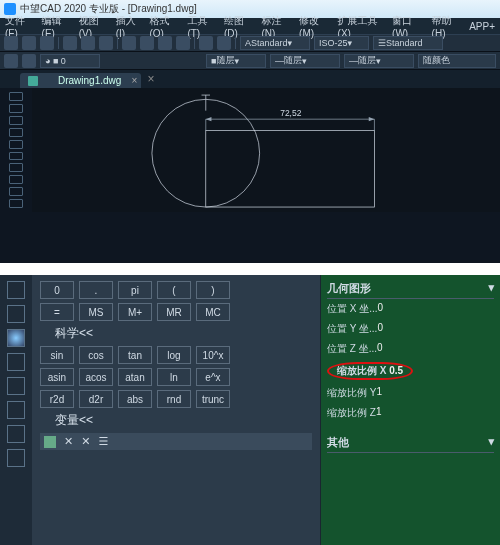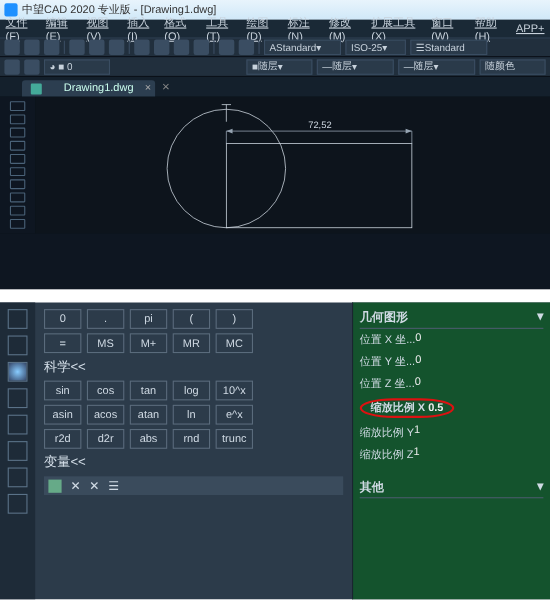--- a/index.html
+++ b/index.html
@@ -1,20 +1,20 @@
 <!DOCTYPE html>
 <html><head>
 <meta charset="utf-8">
 <style>
 * { margin: 0; padding: 0; box-sizing: border-box; font-family: "Microsoft YaHei", sans-serif; }
 body { background: #fff; width: 500px; height: 545px; overflow: hidden; }
 .panel1 { width: 500px; height: 263px; position: relative; background: #0e1621; }
 .titlebar { height: 18px; background: linear-gradient(#e8f4fc,#d0e8f8); display: flex; align-items: center; padding: 0 4px; font-size: 10px; color: #333; }
 .titlebar .logo { width: 12px; height: 12px; background: #1e90ff; margin-right: 4px; border-radius: 2px; }
-.menubar { height: 16px; background: #1a2936; display: flex; align-items: center; padding: 0 2px; font-size: 10px; color: #c8d2dc; gap: 2px; text-decoration: underline; }
+.menubar { height: 16px; background: #1a2936; display: flex; align-items: center; padding: 0 2px; font-size: 10px; color: #c8d2dc; gap: 2px; }
 .menubar span { padding: 0 3px; cursor: pointer; }
 .toolbar { height: 18px; background: #212f3d; border-top: 1px solid #2d3f52; border-bottom: 1px solid #0a1018; display: flex; align-items: center; padding: 0 4px; gap: 4px; }
 .tb-icon { width: 14px; height: 14px; background: #3a4d62; border-radius: 2px; }
 .tb-sep { width: 1px; height: 12px; background: #3a4d62; }
 .tb-dd { height: 14px; background: #2a3a4a; border: 1px solid #3a4d62; color: #c8d2dc; font-size: 9px; padding: 0 4px; display: flex; align-items: center; }
 .toolbar2 { height: 18px; background: #212f3d; border-bottom: 1px solid #0a1018; display: flex; align-items: center; padding: 0 4px; gap: 4px; }
 .tabrow { height: 18px; background: #14202c; display: flex; align-items: flex-end; padding-left: 20px; }
 .tab { background: #2c3e50; color: #cfe; font-size: 10px; padding: 2px 20px 2px 8px; border-radius: 3px 3px 0 0; position: relative; display: flex; align-items: center; gap: 20px; }
 .tab .dot { width: 10px; height: 10px; background: #4a9; border-radius: 1px; }
 .tab .close { position: absolute; right: 4px; color: #aaa; }
@@ -24,21 +24,21 @@
 .ltool div { width: 14px; height: 14px; border: 1px solid #4a6278; border-radius: 1px; }
 .canvas { flex: 1; position: relative; background: #0d141c; }
 .canvas svg { width: 100%; height: 100%; }
 .gap { height: 12px; background: #fff; }
 .panel2 { width: 500px; height: 270px; background: #2c3b4a; display: flex; position: relative; }
 .ltool2 { width: 32px; background: #1e2b38; display: flex; flex-direction: column; align-items: center; padding: 6px 0; gap: 6px; }
 .ltool2 div { width: 18px; height: 18px; border: 1px solid #5a7288; }
 .calc { flex: 1; padding: 6px 8px; color: #d0dae4; font-size: 11px; }
 .calc-row { display: flex; gap: 5px; margin-bottom: 4px; }
 .calc-btn { width: 34px; height: 18px; border: 1px solid #5a6b7c; background: #2c3b4a; color: #d0dae4; font-size: 10px; display: flex; align-items: center; justify-content: center; cursor: pointer; }
-.sect-lbl { font-size: 12px; margin: 4px 0; color: #d8e2ec; }
+.sect-lbl { font-size: 12px; margin: 4px 15px; color: #d8e2ec; }
 .var-hdr { display: flex; gap: 8px; padding: 2px 4px; background: #3a4b5c; font-size: 11px; align-items: center; }
 .var-hdr .ico { width: 12px; height: 12px; background: #6a8; }
 .var-tree { background: #26333f; padding: 4px 6px; font-size: 10px; }
 .var-tree .item { padding: 1px 0; }
 .prop { width: 180px; background: #14532d; border-left: 1px solid #1a2530; padding: 4px 6px; color: #d0dae4; font-size: 11px; }
 .prop-hdr { display: flex; justify-content: space-between; font-weight: bold; padding: 2px 0; border-bottom: 1px solid #4a5b6c; }
 .prop-row { display: flex; padding: 3px 0; font-size: 10px; }
 .prop-row .val { color: #eee; }
 .highlight { border: 2px solid #d11; border-radius: 50%/70%; padding: 0 8px; display: inline-block; font-weight: bold; }
 </style>
@@ -87,21 +87,21 @@
     <div class="tb-dd" style="width:70px">☰ <span>Standard</span></div>
   </div>
   <div class="toolbar2">
     <div class="tb-icon"></div>
     <div class="tb-icon"></div>
     <div class="tb-dd" style="width:60px">◕ ■ 0</div>
     <div style="flex:1"></div>
     <div class="tb-dd" style="width:60px">■ <span>随层</span> ▾</div>
     <div class="tb-dd" style="width:70px">— <span>随层</span> ▾</div>
     <div class="tb-dd" style="width:70px">— <span>随层</span> ▾</div>
-    <div class="tb-dd" style="width:60px">
+    <div class="tb-dd" style="width:78px">
         <span>随颜色</span>
       </div>
   </div>
   <div class="tabrow">
     <div class="tab">
       <span class="dot"></span>
       <span>Drawing1.dwg</span>
       <span class="close">×</span>
     </div>
     <span class="tab-plus">×</span>

